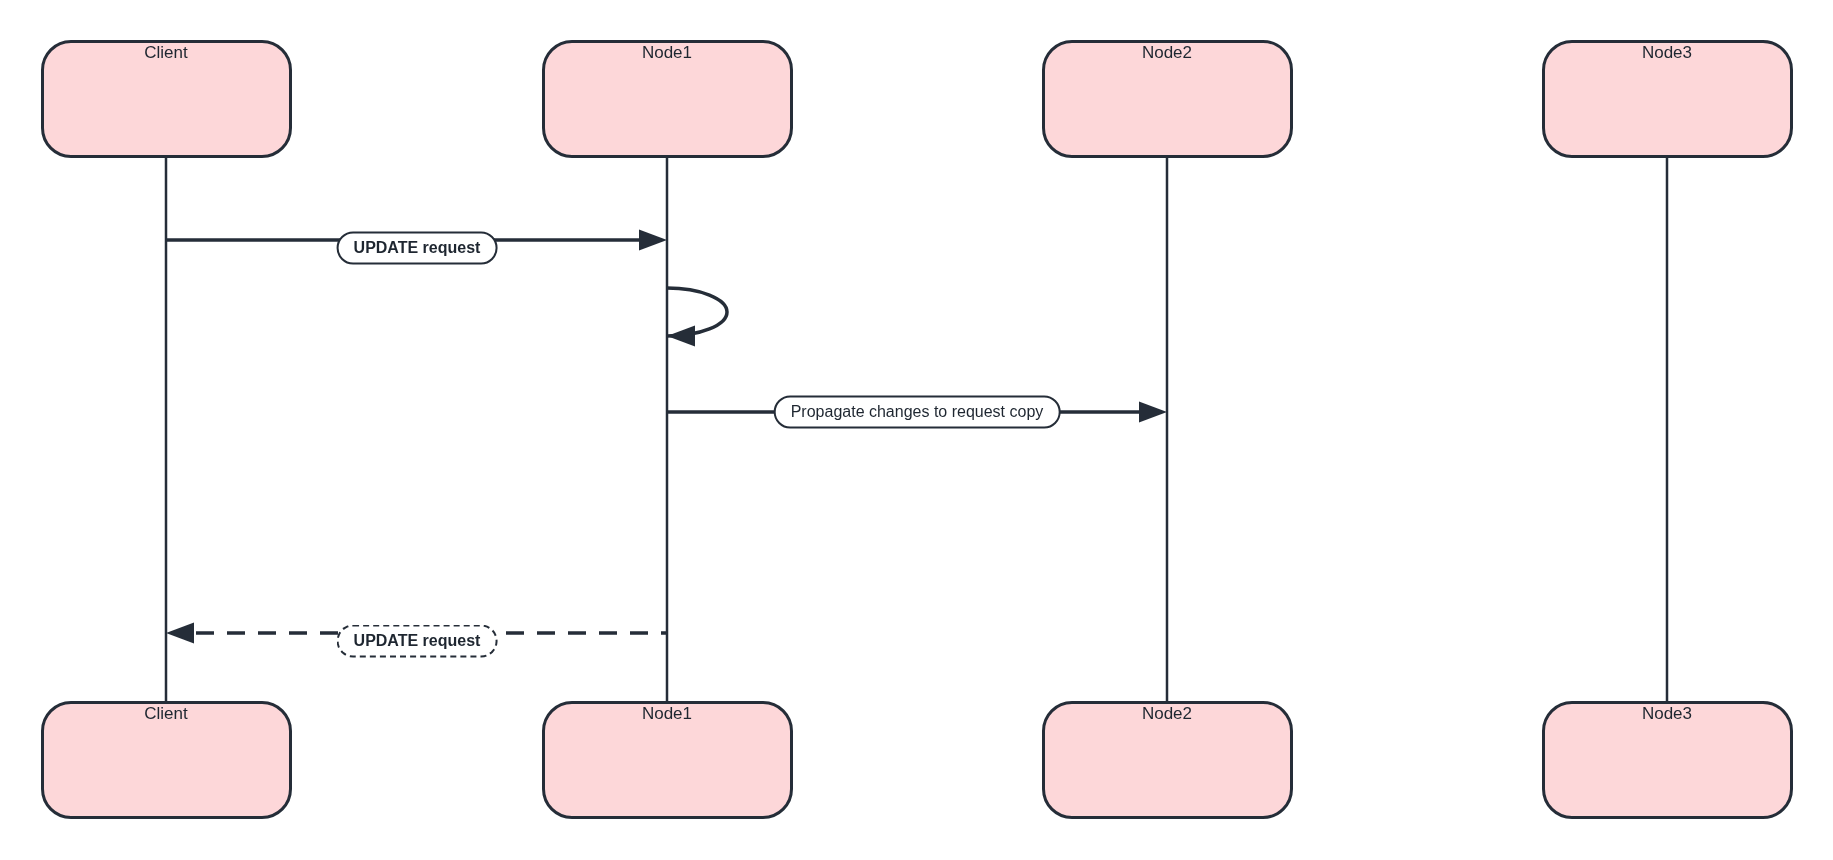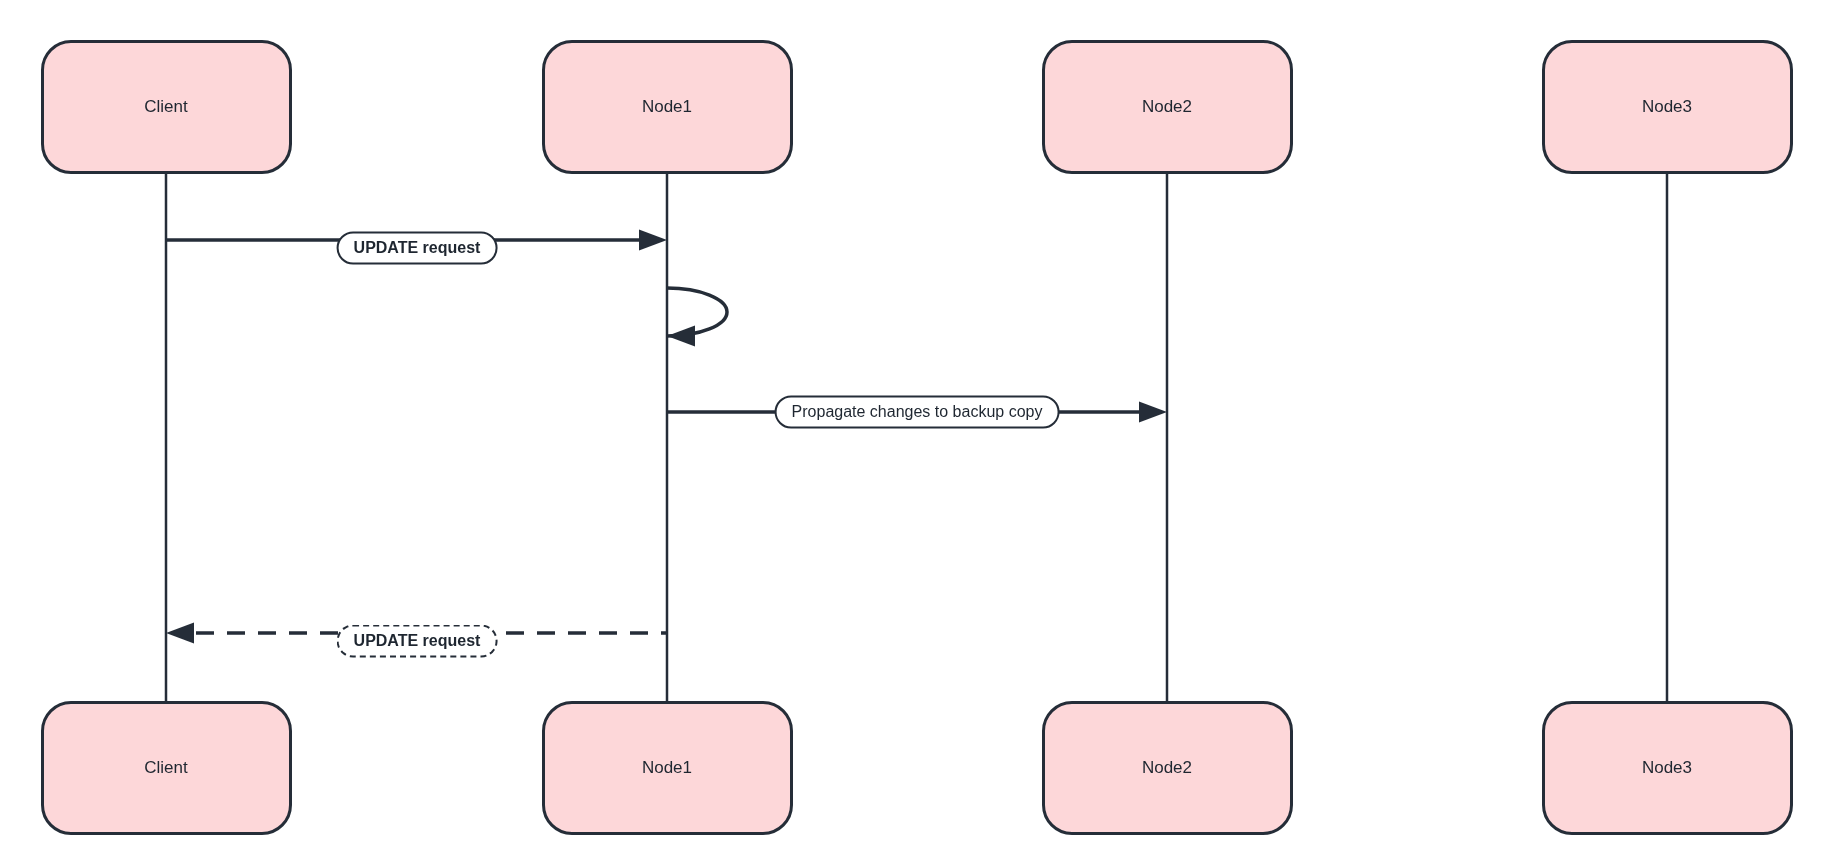--- a/index.html
+++ b/index.html
@@ -20,26 +20,26 @@
     overflow:hidden;
   }
   .wires{position:absolute;left:0;top:0;width:1833px;height:860px;}
   .lifeline{stroke:var(--stroke);stroke-width:2.5;}
   .msg-line{stroke:var(--stroke);stroke-width:3.5;fill:none;}
   .msg-line.dashed{stroke-dasharray:18 13;}
   .arrowhead{fill:var(--stroke);stroke:none;}
   .participant-box{
     position:absolute;
     width:251px;
-    height:134px;
+    height:118px;
     background:var(--participant-fill);
     border:3.5px solid var(--stroke);
     border-radius:30px;
     display:flex;
-    align-items:center;
+    align-items:flex-start;
     justify-content:center;
     font-size:17px;
     color:var(--text);
   }
   .msg-label{
     position:absolute;
     transform:translate(-50%,-50%);
     background:var(--label-fill);
     border:2.5px solid var(--stroke);
     border-radius:999px;
@@ -98,16 +98,16 @@
     <span>Node1</span>
   </div>
   <div class="participant-box" style="left:1041.5px;top:701px;">
     <span>Node2</span>
   </div>
   <div class="participant-box" style="left:1541.5px;top:701px;">
     <span>Node3</span>
   </div>
 
   <div class="msg-label bold" style="left:417px;top:240px;">UPDATE request</div>
-  <div class="msg-label" style="left:917px;top:412px;">Propagate changes to backup copy</div>
+  <div class="msg-label" style="left:917px;top:412px;">Propagate changes to request copy</div>
   <div class="msg-label bold dashed" style="left:417px;top:633px;">UPDATE request</div>
 
 </div>
 
 </body></html>

